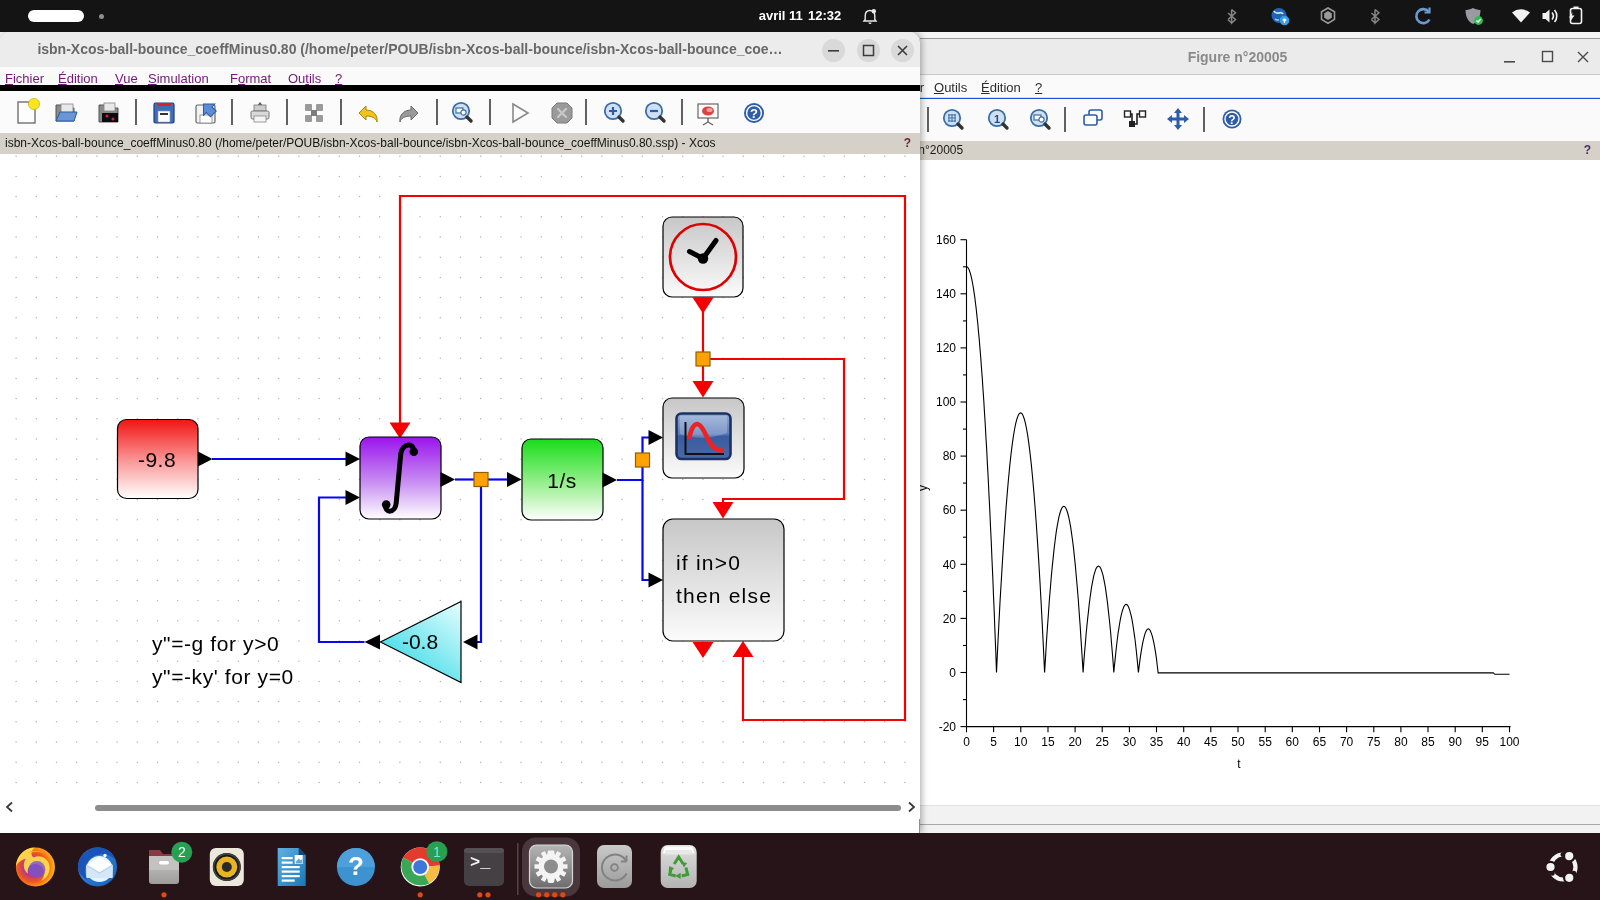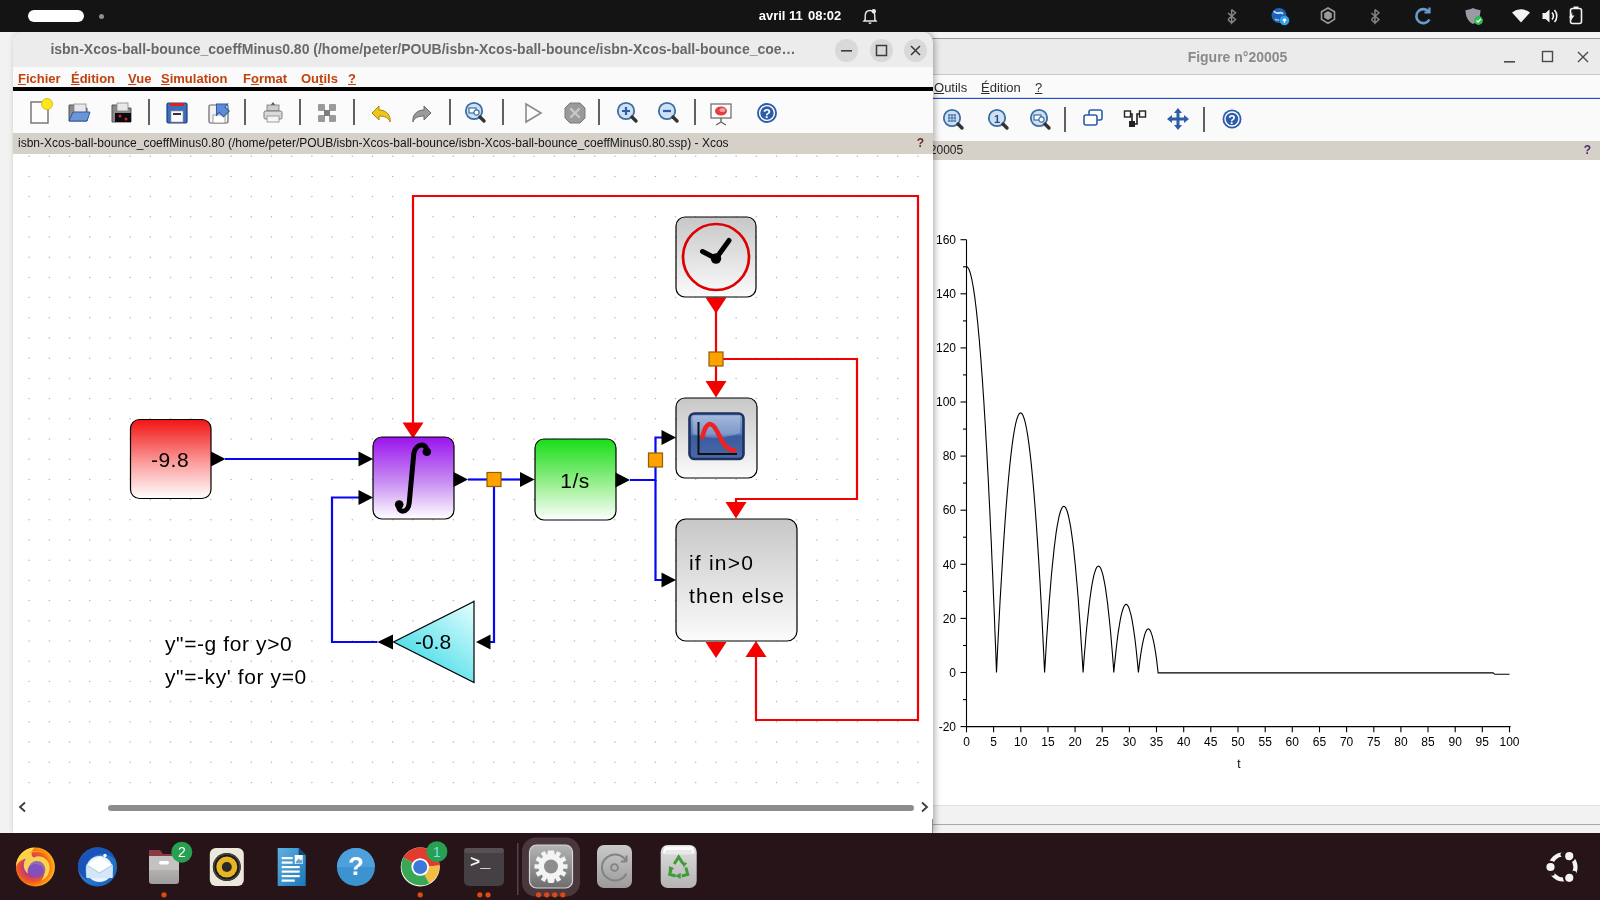--- a/index.html
+++ b/index.html
@@ -21,25 +21,25 @@
 #figmenu { position:absolute; left:0; top:36px; width:725px; height:23px; background:#fafafa; border-bottom:1px solid #dcdcdc; font-size:13px; color:#2d2d2d; }
 #figmenu > span { position:absolute; top:5px; }
 #figtools { position:absolute; left:0; top:60px; width:725px; height:42px; background:#fafafa; }
 #figinfo { position:absolute; left:0; top:102px; width:725px; height:19px; background:#d5d1c8; font-size:12px; color:#1c1c1c; line-height:19px; }
 #figinfo .q { position:absolute; right:9px; top:0; color:#4b2a6b; font-weight:bold; }
 #figplot { position:absolute; left:0; top:121px; width:725px; height:645px; background:#ffffff; }
 #figbot { position:absolute; left:0; top:766px; width:725px; height:28px; background:#f2f2f2; border-top:1px solid #e0e0e0; }
 #figbot .ln { position:absolute; left:0; top:18px; width:725px; height:1px; background:#a8a8a8; }
 
 
-#xcwin { position:absolute; left:13px; top:32px; width:920px; height:801px; background:#ffffff; border-radius:10px 10px 0 0; z-index:10; border-right:1px solid #909090; box-shadow:2px 0 6px rgba(0,0,0,0.30); }
+#xcwin { position:absolute; left:0; top:32px; width:920px; height:801px; background:#ffffff; border-radius:10px 10px 0 0; z-index:10; border-right:1px solid #909090; box-shadow:2px 0 6px rgba(0,0,0,0.30); }
 #xctitle { position:absolute; left:0; top:0; width:920px; height:35px; background:#ececec; border-radius:10px 10px 0 0; }
 #xctitle .t { position:absolute; left:20px; top:0; width:780px; text-align:center; line-height:35px; font-size:14px; font-weight:bold; color:#686868; white-space:nowrap; overflow:hidden; }
 .wbtn { position:absolute; top:7px; width:23px; height:23px; border-radius:50%; background:#d9d9d9; }
-#xcmenu { position:absolute; left:0; top:35px; width:920px; height:24px; background:#fafafa; border-bottom:4px solid #000000; font-size:13px; color:#c2410c;font-weight:bold; }
+#xcmenu { position:absolute; left:0; top:35px; width:920px; height:24px; background:#fafafa; border-bottom:6px solid #000000; font-size:13px; color:#701a75; }
 #xcmenu > span { position:absolute; top:4px; }
 #xctools { position:absolute; left:0; top:59px; width:920px; height:42px; background:#fbfbfb; }
 #xcinfo { position:absolute; left:0; top:101px; width:920px; height:21px; background:#d5d1c8; font-size:12px; color:#141414; line-height:21px; }
 #xcinfo .q { position:absolute; right:9px; top:0; color:#6b1f2d; font-weight:bold; }
 #xccanvas { position:absolute; left:0; top:122px; width:920px; height:643px; background:#ffffff; }
 #xcscroll { position:absolute; left:0; top:765px; width:920px; height:22px; background:#ffffff; }
 #xcthumb { position:absolute; left:95px; top:8px; width:806px; height:6px; border-radius:3px; background:#8c8c8c; }
 .u { text-decoration:underline; }
 
 
@@ -460,21 +460,21 @@
     <svg width="12" height="12" viewBox="0 0 12 12" style="position:absolute;left:905px;top:4px">
           <path d="M4 1.5 L9 6 L4 10.5" stroke="#3a3a3a" stroke-width="1.8" fill="none"></path>
         </svg>
     <div id="xcthumb"></div>
   </div>
 </div>
 
 <div id="topbar">
   <div id="pill"></div>
   <div id="wsdot"></div>
-  <div id="clock">avril 11  08:02</div>
+  <div id="clock">avril 11  12:32</div>
   <svg width="400" height="32" viewBox="0 0 400 32" style="position:absolute;left:1200px;top:0">
 
     <g stroke="#858585" stroke-width="1.5" fill="none">
       <path d="M31.6 9.5 L31.6 23 L35.5 19.5 L28 13 M31.6 23 L28 19.8 M31.6 9.5 L35.5 12.8 L28 19.5"></path>
     </g>
 
     <g>
       <circle cx="79" cy="15.5" r="7.5" fill="#1f64b8"></circle>
       <path d="M74 11 a4 3 0 0 0 5 2 a3 2.4 0 0 1 4 1" stroke="#cfe3f5" stroke-width="1.8" fill="none"></path>
       <path d="M75 19 a3 2.4 0 0 0 4 .6" stroke="#9ec6e8" stroke-width="1.4" fill="none"></path>

